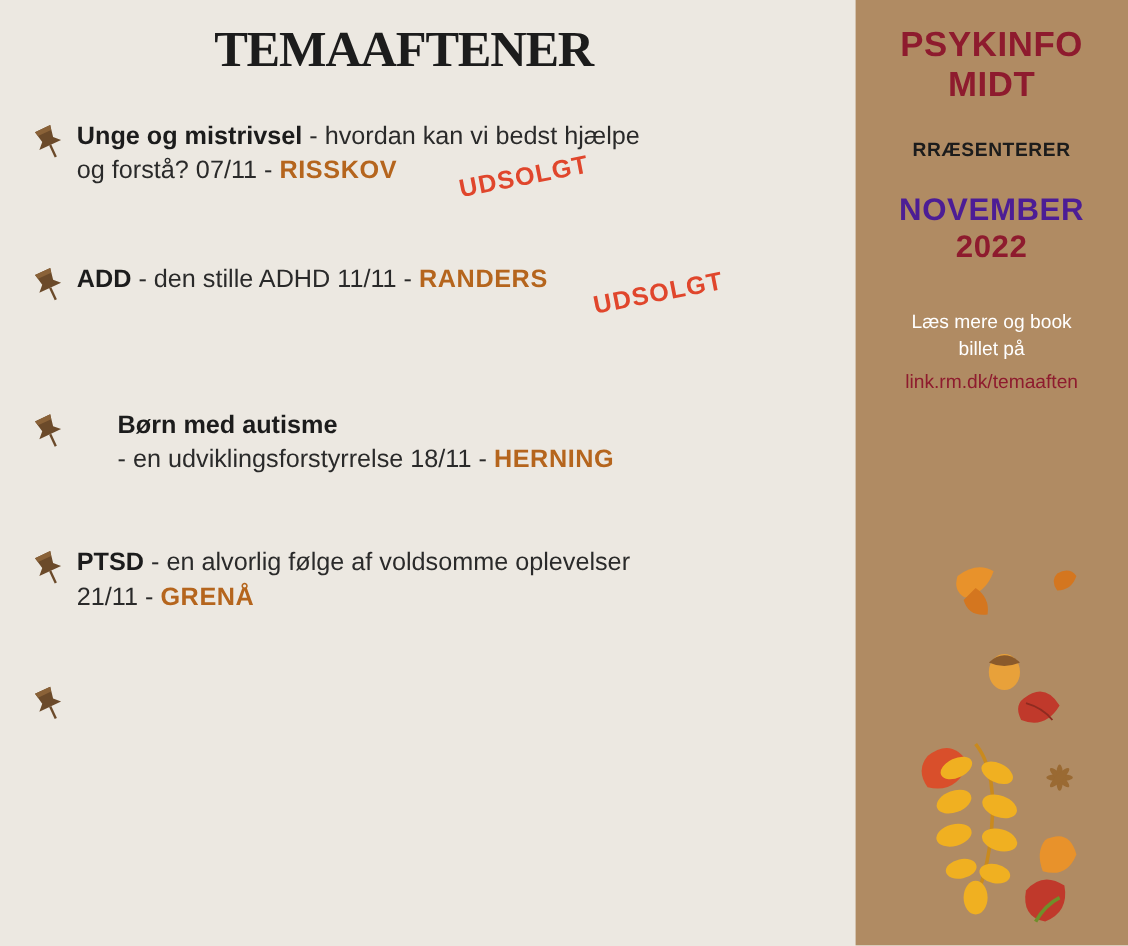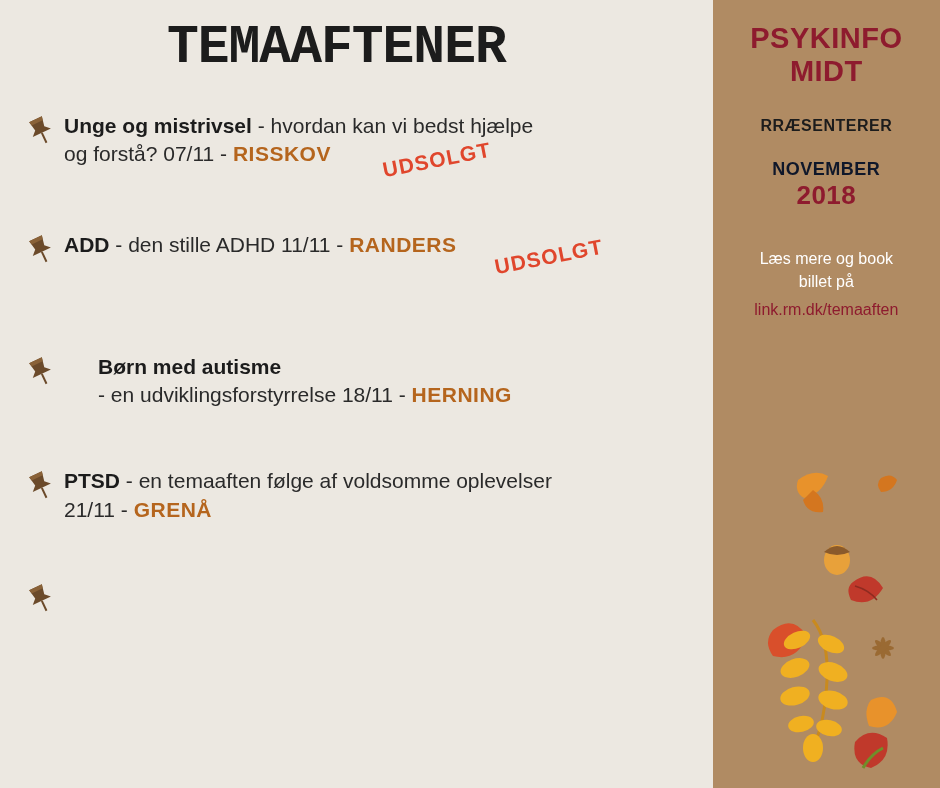--- a/index.html
+++ b/index.html
@@ -17,28 +17,28 @@
     display: flex;
   }
   
   .main {
     position: relative;
     width: 740px;
     height: 788px;
     padding: 0;
   }
   .title {
-    font-size: 53px;
+    font-size: 42px;
     font-weight: bold;
     letter-spacing: -1px;
     color: #1c1c1c;
     text-align: center;
     margin: 18px 0 0 0;
     padding-right: 40px;
-    font-family: Liberation Mono, monospace;
+    font-family: Liberation Serif, serif;
   }
   .events {
     margin-top: 34px;
     padding-left: 24px;
   }
   .event {
     position: relative;
     display: flex;
     align-items: flex-start;
     margin-bottom: 40px;
@@ -98,23 +98,23 @@
     margin-top: 22px;
   }
   .presents {
     color: #1c1c1c;
     font-weight: bold;
     font-size: 16px;
     letter-spacing: 0.5px;
     margin-top: 28px;
   }
   .month {
-    color: #0f172a;
-    font-weight: bold;
-    font-size: 18px;
+    color: #4c1d95;
+    font-weight: bold;
+    font-size: 26px;
     line-height: 1.2;
     margin-top: 24px;
     letter-spacing: 0.5px;
   }
   .year {
     color: #8e1b2e;
     font-weight: bold;
     font-size: 26px;
     letter-spacing: 0.5px;
   }
@@ -198,21 +198,21 @@
         <div class="pin">
           <svg width="34" height="34" viewBox="0 0 34 34">
             <g transform="rotate(-25 17 17)">
               <path d="M10 4 L24 4 L22 14 L27 19 L7 19 L12 14 Z" fill="#6b4a2a"></path>
               <rect x="16" y="19" width="2" height="11" fill="#6b4a2a"></rect>
               <path d="M10 4 L24 4 L23 8 L11 8 Z" fill="#8a6238"></path>
             </g>
           </svg>
         </div>
         <div class="event-text">
-          <span class="strong">PTSD</span><span> - en temaaften følge af voldsomme oplevelser</span>
+          <span class="strong">PTSD</span><span> - en alvorlig følge af voldsomme oplevelser</span>
           <span class="line2"><span>21/11 - </span><span class="city">GRENÅ</span></span>
         </div>
       </div>
 
       <div class="event">
         <div class="pin">
           <svg width="34" height="34" viewBox="0 0 34 34">
             <g transform="rotate(-25 17 17)">
               <path d="M10 4 L24 4 L22 14 L27 19 L7 19 L12 14 Z" fill="#6b4a2a"></path>
               <rect x="16" y="19" width="2" height="11" fill="#6b4a2a"></rect>
@@ -225,21 +225,21 @@
     </div>
   </div>
 
   <div class="sidebar">
     <div class="brand">
       <div>PSYKINFO</div>
       <div>MIDT</div>
     </div>
     <div class="presents">RRÆSENTERER</div>
     <div class="month">NOVEMBER</div>
-    <div class="year">2018</div>
+    <div class="year">2022</div>
     <div class="booking">
       <div>Læs mere og book</div>
       <div>billet på</div>
       <a class="booking-link" href="#">link.rm.dk/temaaften</a>
     </div>
 
     <svg class="leaves" width="200" height="788" viewBox="0 0 200 788">
       <g>
         <path d="M85 480 q16 -12 30 -4 q-6 18 -24 22 q-10 -6 -6 -18 z" fill="#e8922b"></path>
         <path d="M100 490 q12 8 10 22 q-16 2 -20 -12 z" fill="#d4761f"></path>

